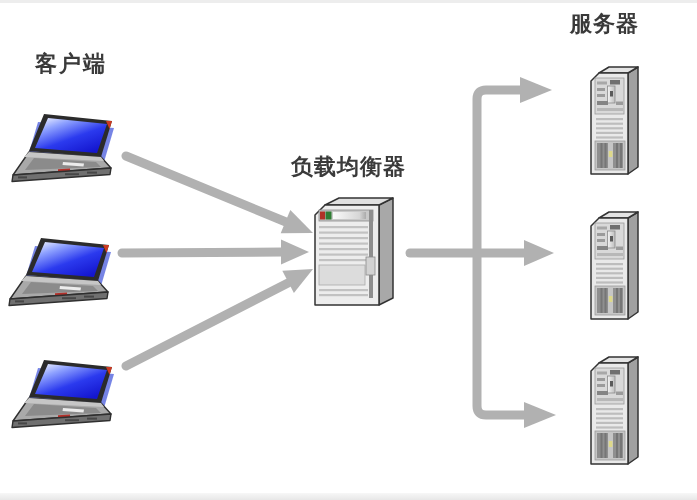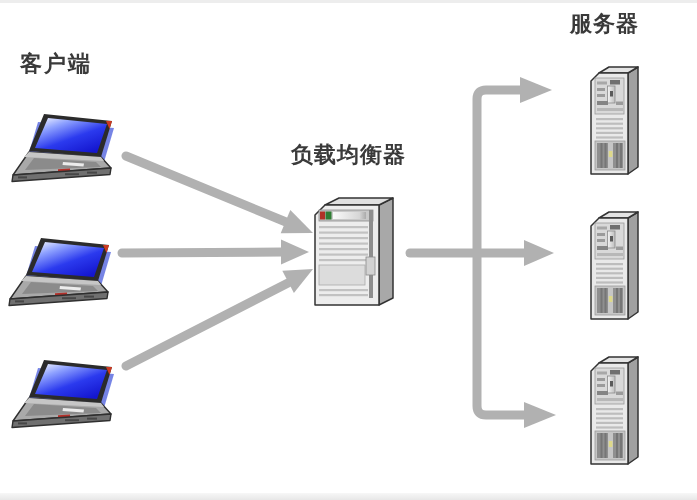--- a/index.html
+++ b/index.html
@@ -24,22 +24,22 @@
     background:linear-gradient(#f7f7f7,#e7e7e7);
   }
   .diagram-label{
     position:absolute;
     color:var(--text);
     font-size:22px;
     font-weight:600;
     letter-spacing:2px;
     white-space:nowrap;
   }
-  .label-clients{left:20px;top:49px;}
-  .label-lb{left:291px;top:140px;letter-spacing:1px;}
+  .label-clients{left:35px;top:49px;}
+  .label-lb{left:291px;top:152px;letter-spacing:1px;}
   .label-servers{left:570px;top:9px;letter-spacing:1px;}
   svg.scene{position:absolute;left:0;top:0;}
 </style>
 </head>
 <body>
 
 <div class="stage">
 
   <div class="edge-strip-top"></div>
   <div class="edge-strip-bottom"></div>

